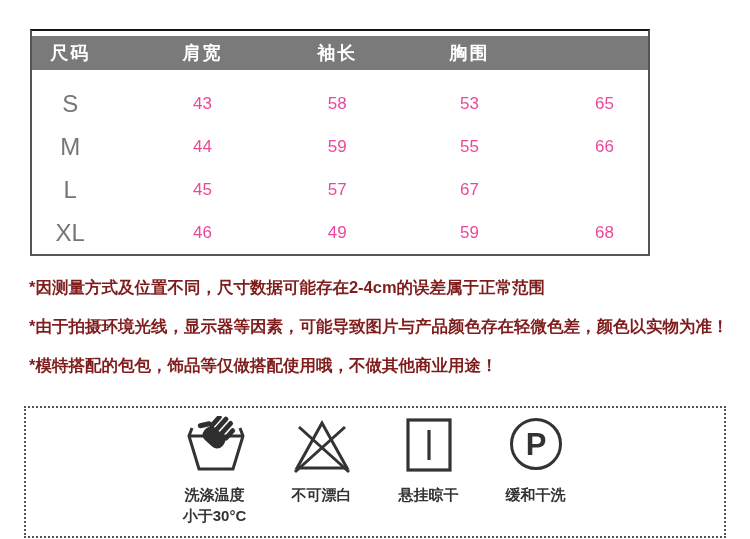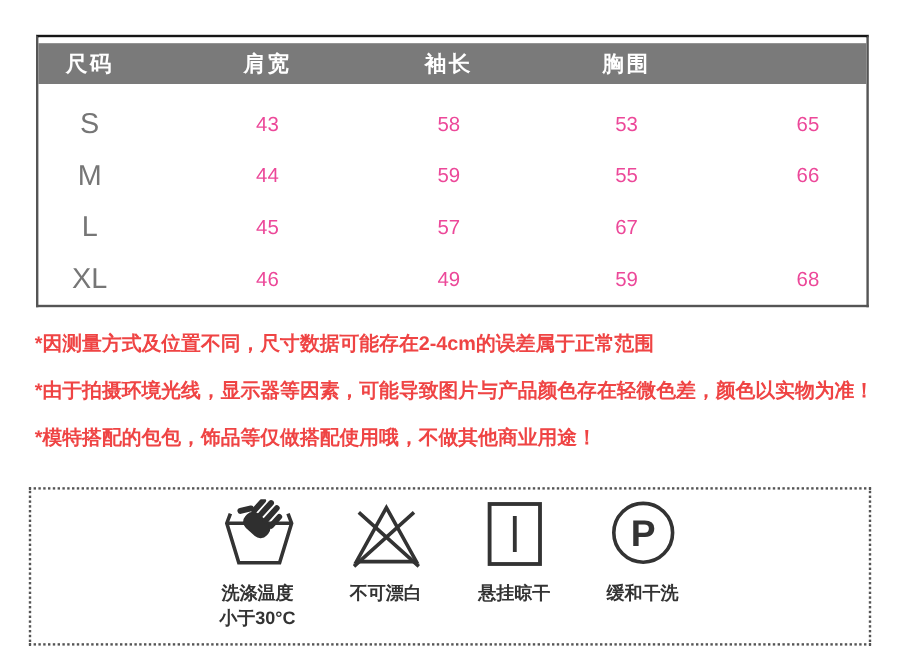--- a/index.html
+++ b/index.html
@@ -3,42 +3,42 @@
 <meta charset="utf-8">
 <style>
   html,body { margin:0; padding:0; background:#ffffff; }
   .page {
     position:relative; width:750px; height:539px; background:#ffffff;
     font-family:"Liberation Sans","DejaVu Sans",sans-serif; overflow:hidden;
   }
 
   
   .size-table {
-    position:absolute; left:30px; top:29px; width:694px;
+    position:absolute; left:30px; top:29px; width:620px;
     box-sizing:border-box; background:#fff;
     border:2px solid #555555; border-top-color:#161616;
     padding-top:5px;
   }
   .grid-row {
     display:grid; grid-template-columns:86fr 212fr 92fr 206fr 98fr;
     align-items:center; text-align:center;
   }
   .table-header { height:34px; background:#7a7a7a; }
   .table-header span {
     color:#ffffff; font-size:18px; font-weight:700; letter-spacing:2px;
   }
   .table-body { padding:12px 0 0 0; }
   .table-body .grid-row { height:43px; }
   .cell-size { font-size:24px; color:#767676; font-weight:400; }
   .cell-num  { font-size:17px; color:#ec4899; font-weight:500; }
 
   
   .notes { position:absolute; left:29px; top:278px; width:700px; }
   .note {
-    font-size:16.5px; font-weight:600; color:#ef4444;
+    font-size:16.5px; font-weight:600; color:#7f1d1d;
     line-height:18px; margin-bottom:21px; white-space:nowrap;
   }
 
   
   .care-box {
     position:absolute; left:24px; top:406px; width:702px;
     box-sizing:border-box; border:2px dotted #555555;
     display:flex; justify-content:center; gap:3px; padding:10px 0;
   }
   .care-item { width:104px; display:flex; flex-direction:column; align-items:center; }

